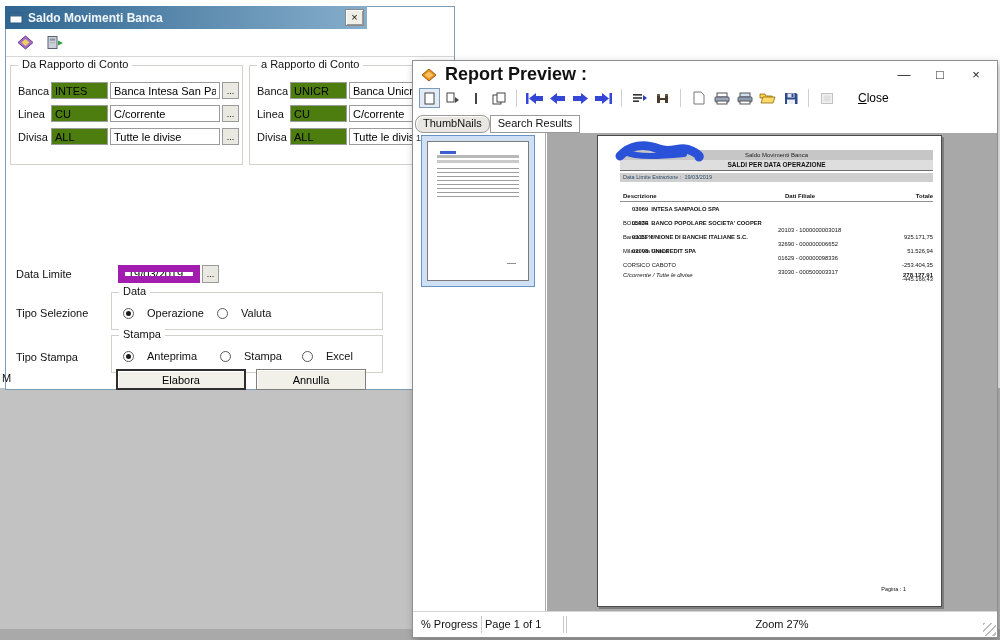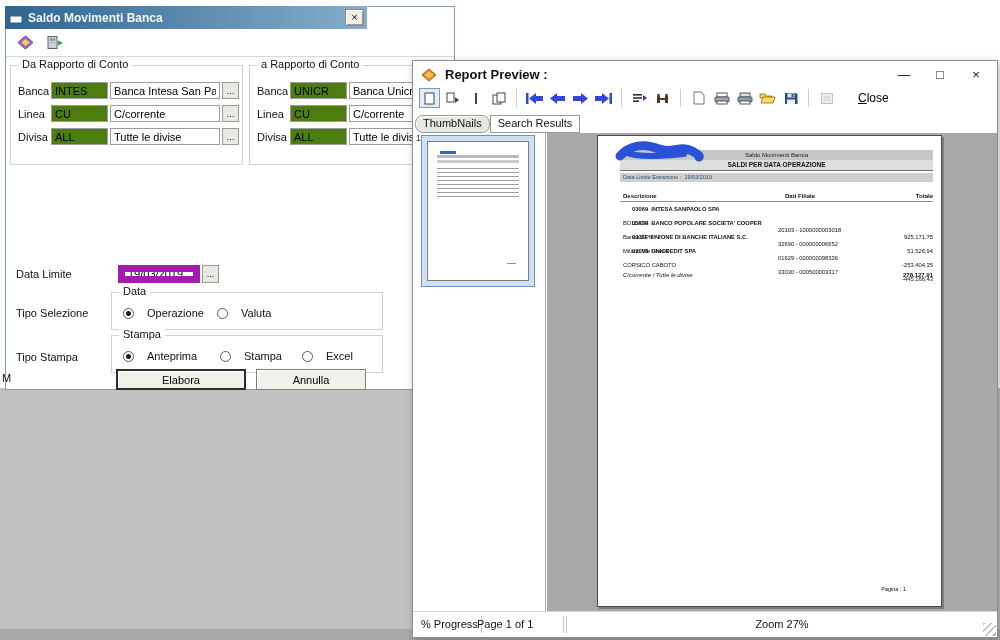--- a/index.html
+++ b/index.html
@@ -35,21 +35,21 @@
   .ropt { position:absolute; top:14px; white-space:nowrap; font-size:11px; }
   .ropt .rlab { margin-left:13px; }
 
   .btn { position:absolute; height:21px; background:#f1f0e9; border:1px solid #7f7f7f; font:11px "Liberation Sans",sans-serif; box-shadow:inset 1px 1px 0 #fff; }
   .btn-default { border:2px solid #2e2e2e; }
   .m-partial { position:absolute; left:2px; top:372px; font-size:11px; z-index:3; }
 
   
   .win-prev { position:absolute; left:412px; top:60px; width:586px; height:578px; background:#fff; border:1px solid #8f8f8f; box-shadow:2px 3px 8px rgba(0,0,0,.28); z-index:10; }
   .p-titlebar { position:absolute; left:0; top:0; width:100%; height:28px; background:#fff; border-bottom:1px solid #e3e3e3; display:flex; align-items:center; padding:0 8px; }
-  .p-title { font-size:13px; font-weight:600; margin-left:8px; }
+  .p-title { font-size:18px; font-weight:600; margin-left:8px; }
   .p-ctl { position:absolute; top:0; width:34px; height:27px; text-align:center; line-height:27px; font-size:13px; color:#222; cursor:default; }
   .p-ctl.min { right:76px; } .p-ctl.max { right:40px; } .p-ctl.cls { right:4px; }
 
   .p-toolbar { position:absolute; left:0; top:24px; width:100%; height:26px; display:flex; align-items:center; padding-left:6px; gap:2px; background:#fff; }
   .tbtn { width:21px; height:20px; display:flex; align-items:center; justify-content:center; border:1px solid transparent; }
   .tbtn.pressed { border:1px solid #7d99ba; background:#e3ecf6; }
   .tsep { width:1px; height:18px; background:#cfcfcf; margin:0 5px; }
   .p-closebtn { margin-left:8px; padding:2px 11px; font-size:12px; background:#fff; border:none; }
   .p-closebtn .uline { text-decoration:underline; }
 
@@ -385,20 +385,20 @@
             </div>
           </div>
           <span class="pfoot">Pagina : 1</span>
         </div>
       </div>
     </div>
 
     <div class="p-status">
       <span class="sb-item" style="left:8px;">% Progress</span>
       <span class="sb-sep" style="left:68px;"></span>
-      <span class="sb-item" style="left:64px;">Page 1 of 1</span>
+      <span class="sb-item" style="left:72px;">Page 1 of 1</span>
       <span class="sb-sep" style="left:150px;"></span>
       <span class="sb-sep" style="left:153px;"></span>
       <span class="sb-zoom">Zoom 27%</span>
       <span class="grip"></span>
     </div>
   </div>
 </div>
 
 </body></html>

